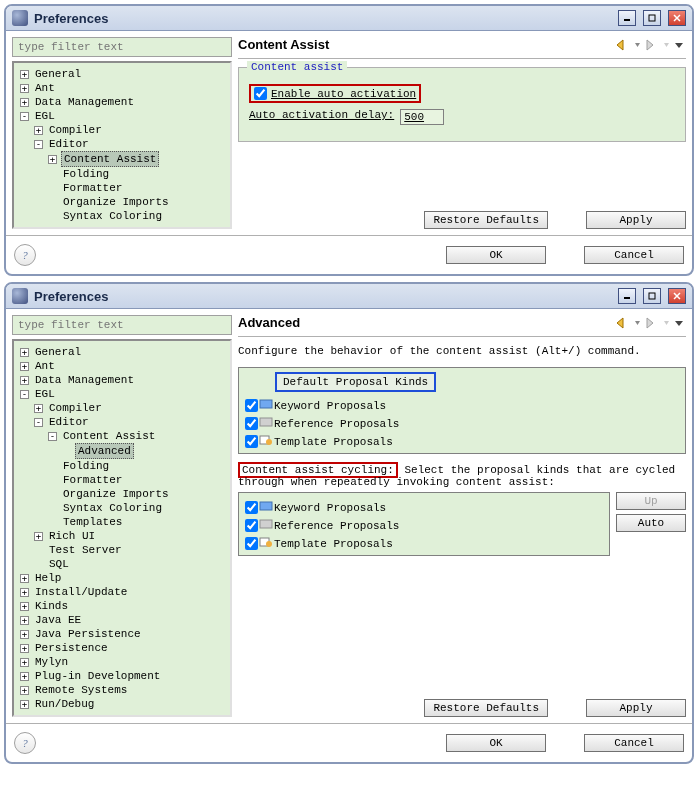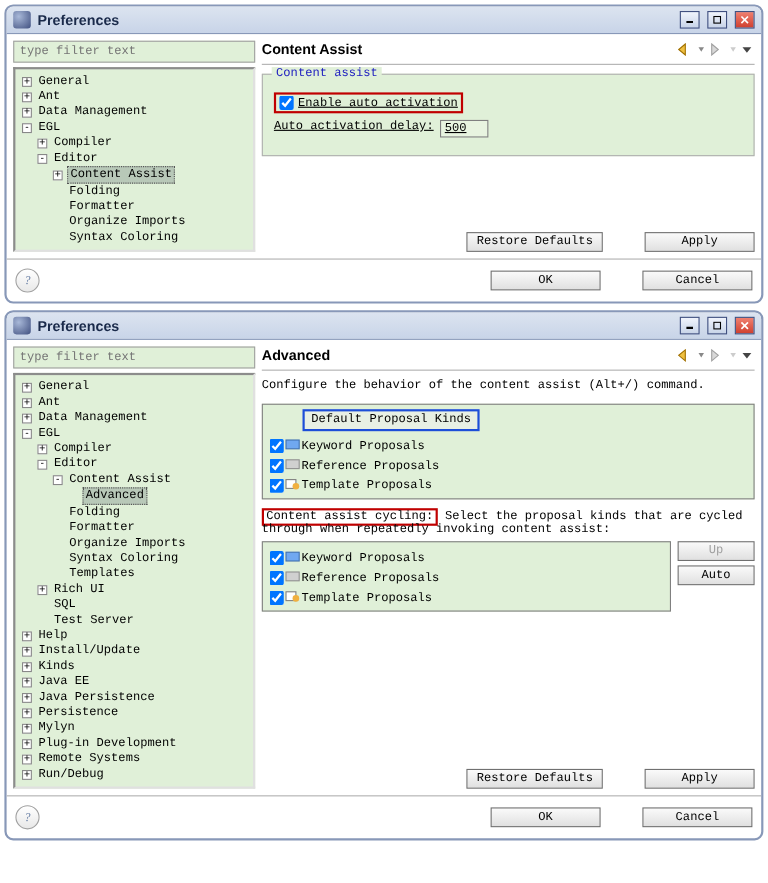--- a/index.html
+++ b/index.html
@@ -425,27 +425,27 @@
                 </li>
                 <li>
                     <div class="row">
                       <span class="expander">+</span>
                       <span class="label">Rich UI</span>
                     </div>
                   </li>
                 <li>
                     <div class="row">
                       <span class="spacer"></span>
-                      <span class="label">SQL</span>
+                      <span class="label">Test Server</span>
                     </div>
                   </li>
                 <li>
                     <div class="row">
                       <span class="spacer"></span>
-                      <span class="label">Test Server</span>
+                      <span class="label">SQL</span>
                     </div>
                   </li>
               </ul>
             </li>
             <li>
                 <div class="row">
                   <span class="expander">+</span>
                   <span class="label">Help</span>
                 </div>
               </li>

